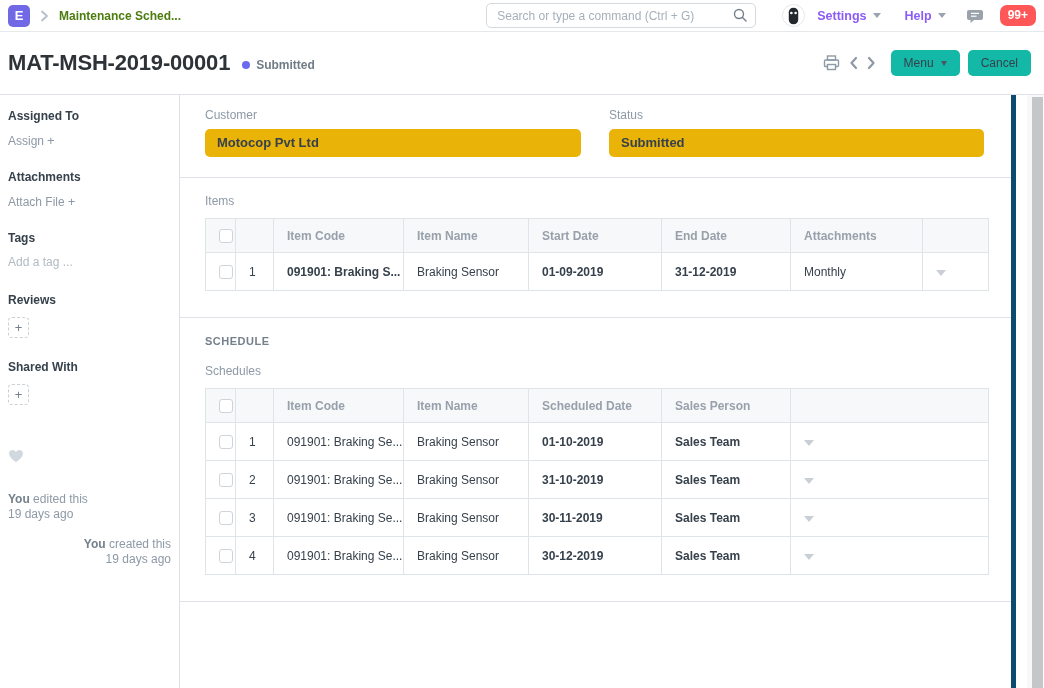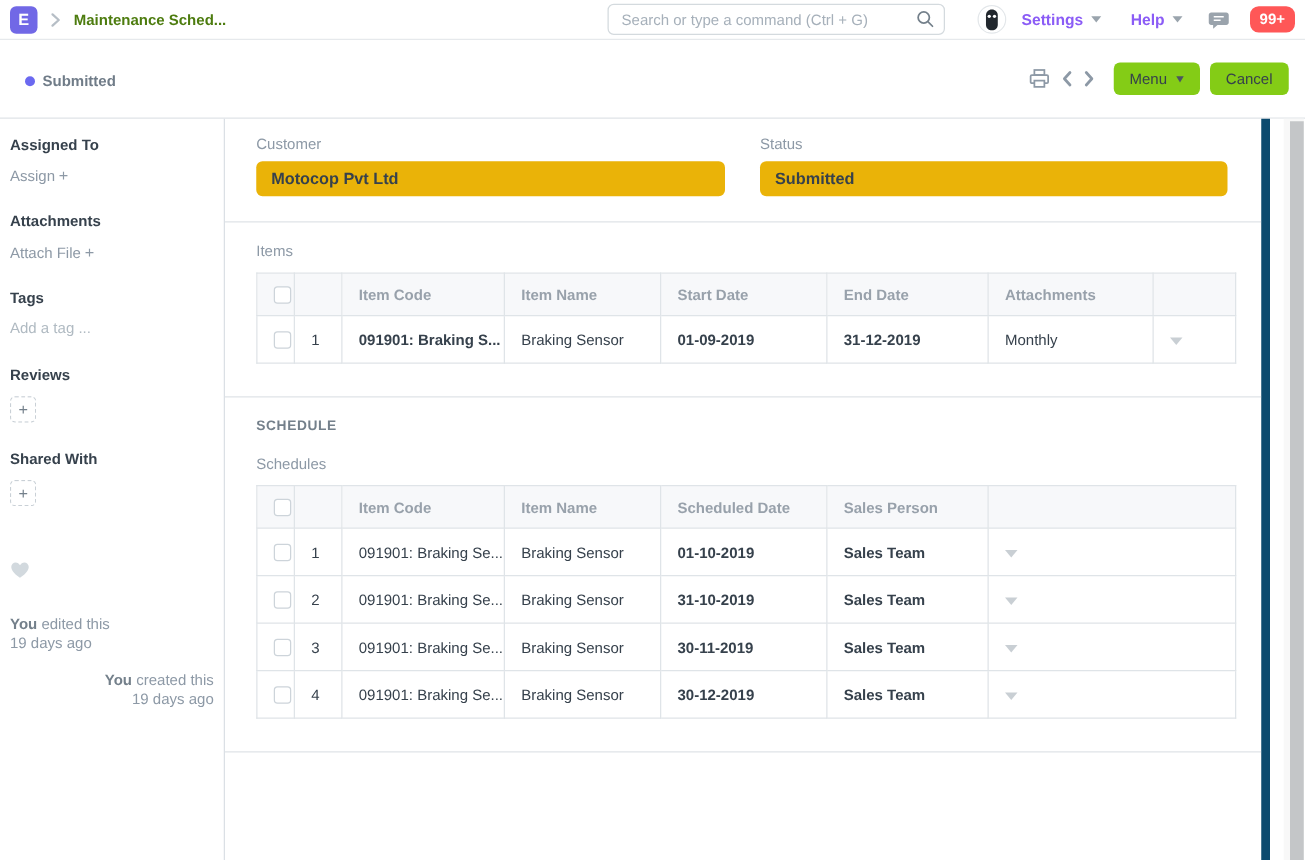--- a/index.html
+++ b/index.html
@@ -35,31 +35,31 @@
   
   .page-head { height:63px; display:flex; align-items:center; padding:0 13px 0 8px;
     border-bottom:1px solid #dfe3e8; background:#fff; }
   .page-title { font-size:22px; font-weight:700; color:#2e3338; letter-spacing:-0.2px; }
   .indicator { display:flex; align-items:center; margin-left:12px; margin-top:4px; }
   .indicator .dot { width:8px; height:8px; border-radius:50%; margin-right:6px; }
   .indicator .txt { font-size:12px; font-weight:700; color:#707c88; }
   .head-actions { margin-left:auto; display:flex; align-items:center; }
   .icon-btn { background:none; border:none; padding:0; display:flex; align-items:center; cursor:pointer; }
   .icon-btn + .icon-btn { margin-left:9px; }
-  .btn { background:#84cc16; border:none; border-radius:5px; color:#36414c; font-size:12px;
+  .btn { background:#14b8a6; border:none; border-radius:5px; color:#36414c; font-size:12px;
     font-weight:500; padding:0 13px; height:26px; cursor:pointer; display:flex; align-items:center;
     font-family:"Liberation Sans","DejaVu Sans",sans-serif; }
   .btn.menu { margin-left:15px; }
   .btn.menu .caret-down { border-top-color:#4b5560; border-left-width:3.5px; border-right-width:3.5px; margin-left:7px; }
   .btn.cancel { margin-left:8px; }
 
   
   .page-body { display:flex; height:593px; }
   .sidebar { width:180px; border-right:1px solid #dbe0e5; padding:14px 8px 0; flex-shrink:0; }
-  .main { width:836px; border-right:7px solid #0c4a6e; overflow:hidden; }
+  .main { width:836px; border-right:5px solid #0c4a6e; overflow:hidden; }
   .scroll-gutter { width:27px; position:relative; background:#fff; }
   .scroll-track { position:absolute; right:0; top:0; bottom:0; width:16px; background:#f8f8f8; }
   .scroll-thumb { position:absolute; right:0; top:2px; bottom:0; width:11px; background:#c4c6c8; cursor:pointer; }
 
   
   .sb-head { font-size:12px; font-weight:700; color:#36414c; }
   .sb-action { font-size:12px; color:#8d99a6; cursor:pointer; margin-top:10px; display:block; }
   .sb-action .plus { margin-left:3px; font-size:13px; }
   .sb-muted { color:#b0bac2; }
   .mt22 { margin-top:22px; } .mt24 { margin-top:24px; }
@@ -152,20 +152,21 @@
           <path d="M2 1h12c1.1 0 2 .9 2 2v6c0 1.1-.9 2-2 2H7l-3.5 3v-3H2c-1.1 0-2-.9-2-2V3c0-1.1.9-2 2-2z" transform="translate(1,1)" fill="#9aa3ac"></path>
           <line x1="5" y1="5.4" x2="13" y2="5.4" stroke="#fff" stroke-width="1.2"></line>
           <line x1="5" y1="8.2" x2="10.5" y2="8.2" stroke="#fff" stroke-width="1.2"></line>
         </svg>
     </span>
     <span class="notif-badge">99+</span>
   </div>
 </header>
 
 <div class="page-head">
+  <h1 class="page-title">MAT-MSH-2019-00001</h1>
   <span class="indicator">
     <span class="dot" style="background:#6b69f0;"></span>
     <span class="txt">Submitted</span>
   </span>
   <div class="head-actions">
     <button class="icon-btn">
       <svg width="17" height="16" viewBox="0 0 17 16">
           <rect x="4.5" y="1" width="8" height="4" fill="none" stroke="#8d99a6" stroke-width="1.4"></rect>
           <rect x="1.5" y="5" width="14" height="6.5" rx="1" fill="none" stroke="#8d99a6" stroke-width="1.4"></rect>
           <rect x="4.5" y="9.5" width="8" height="5" fill="#fff" stroke="#8d99a6" stroke-width="1.4"></rect>

